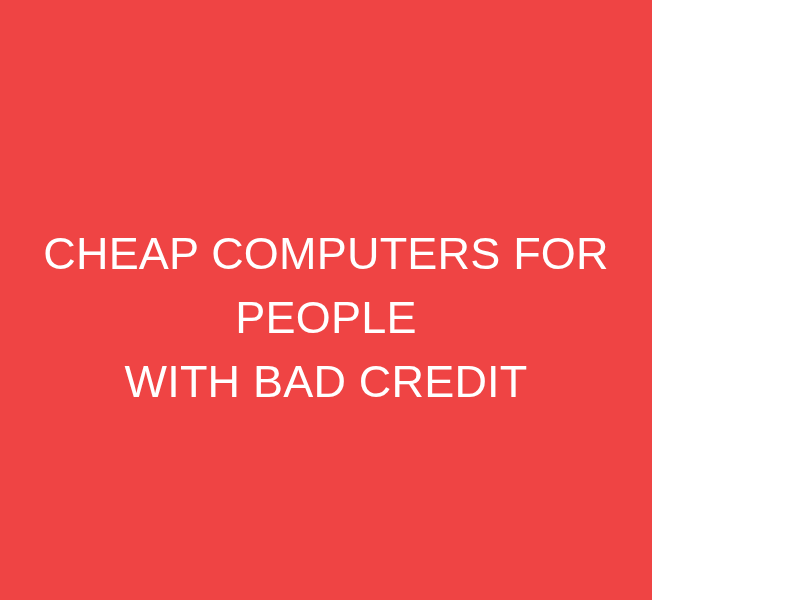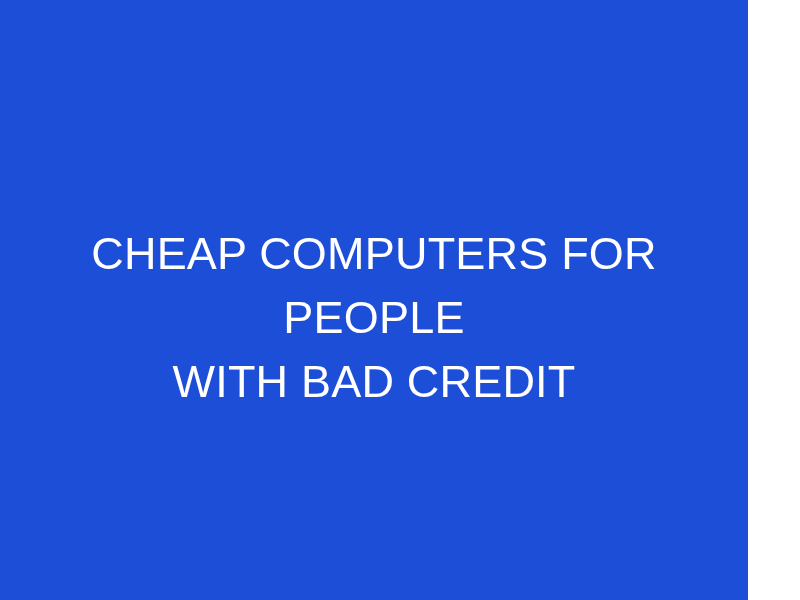--- a/index.html
+++ b/index.html
@@ -12,23 +12,23 @@
     width: 800px;
     height: 600px;
     overflow: hidden;
     font-family: "Liberation Sans", sans-serif;
     background: #ffffff;
   }
 
   .card {
     position: relative;
     box-sizing: border-box;
-    width: 748px;
+    width: 652px;
     height: 600px;
-    background-color: #1d4ed8;
+    background-color: #ef4444;
     display: flex;
     flex-direction: column;
     align-items: center;
     justify-content: flex-start;
   }
 
   .title-block {
     position: absolute;
     left: 0;
     right: 0;

